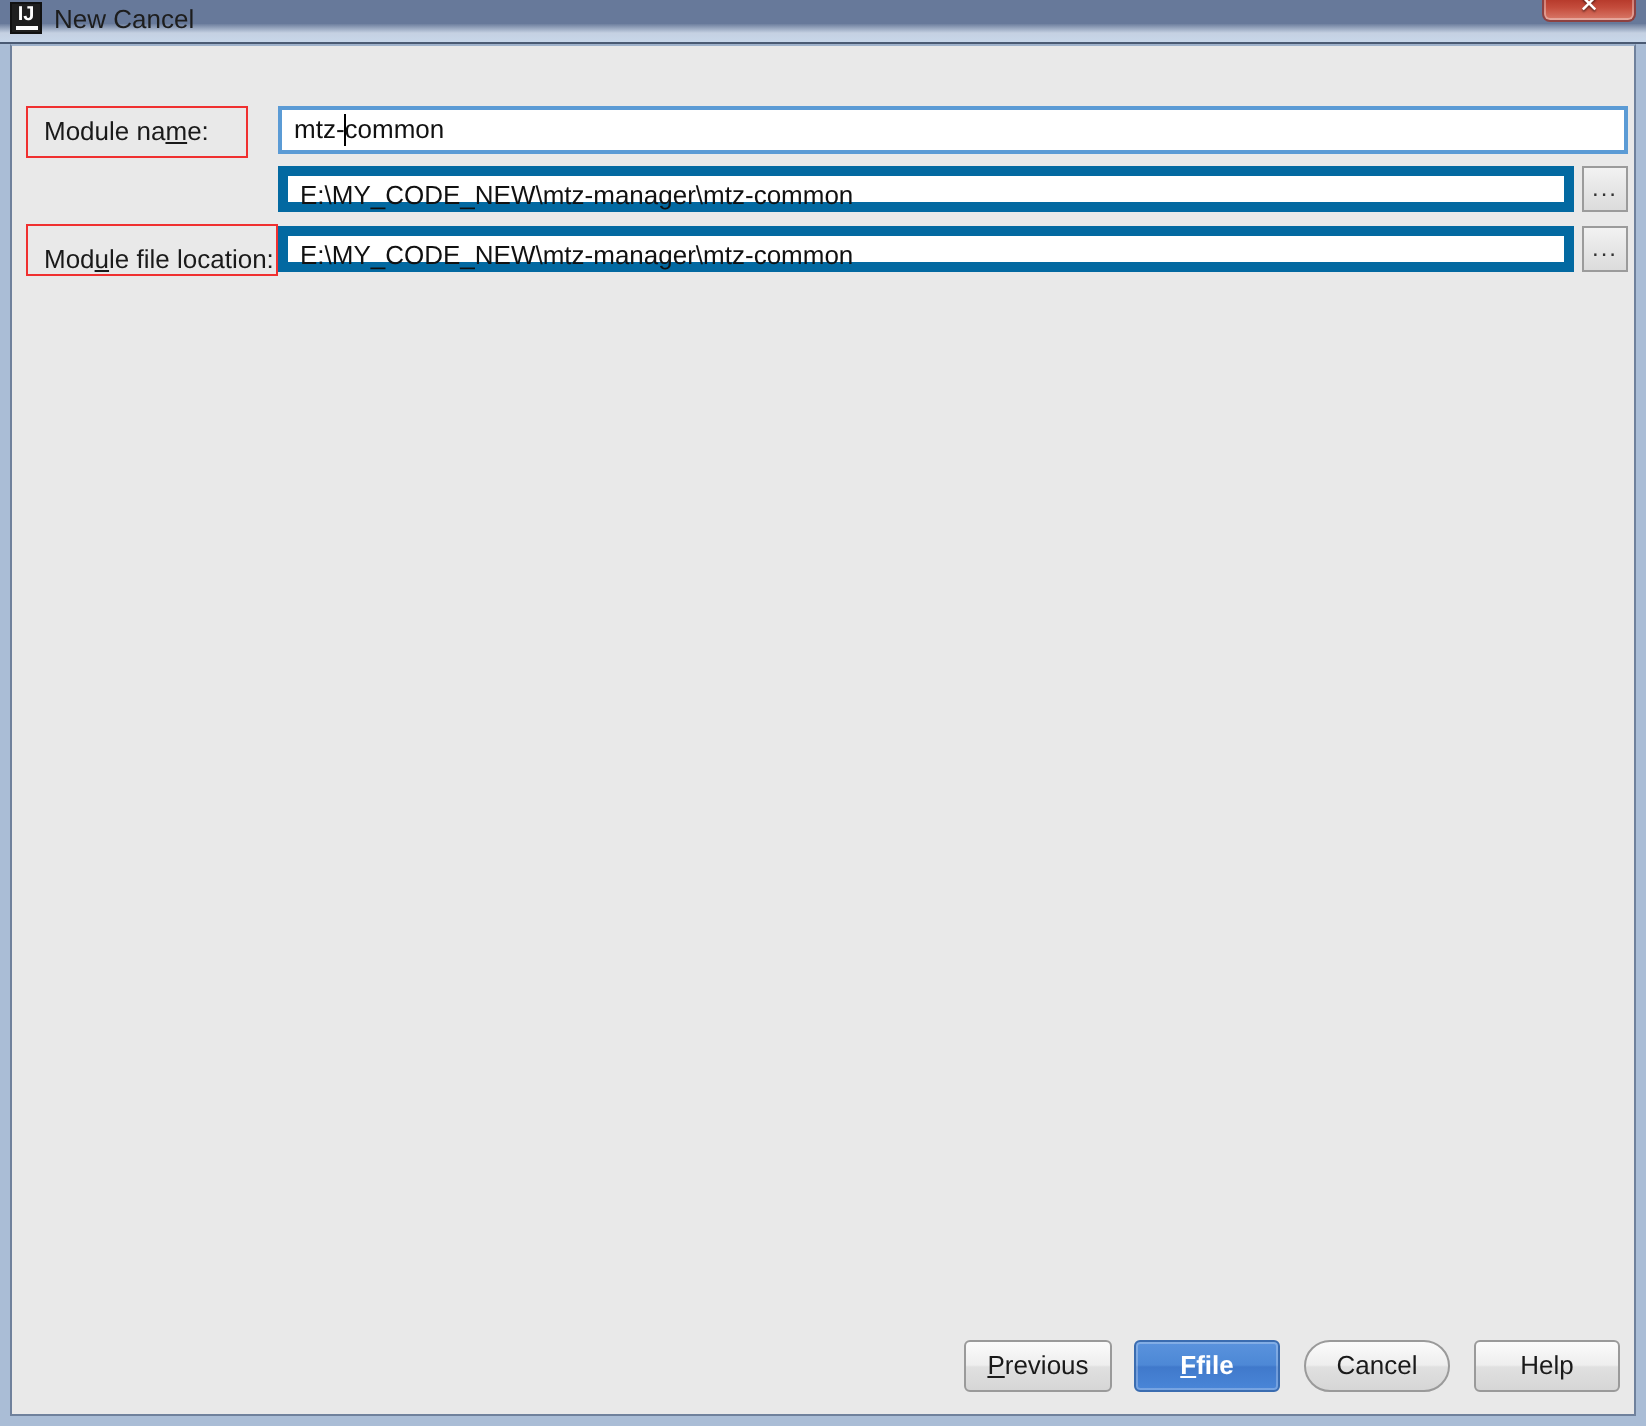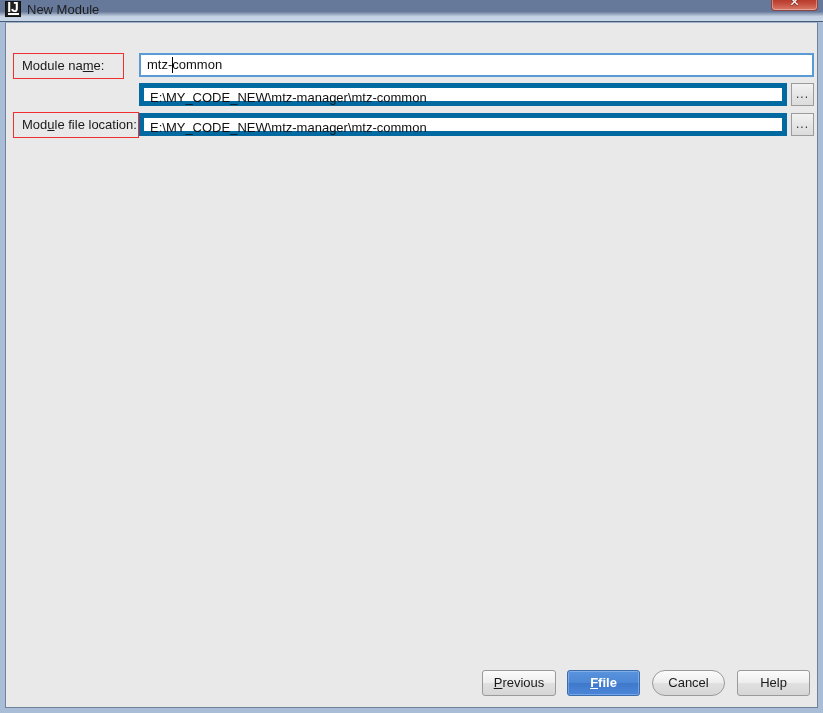--- a/index.html
+++ b/index.html
@@ -74,21 +74,21 @@
   .title-icon {
     position: absolute;
     left: 5px;
     top: 1px;
     width: 16px;
     height: 16px;
     background: #1f1f1f;
     border: 1px solid #111;
     box-sizing: border-box;
     color: #ffffff;
-    font-size: 14px;
+    font-size: 10px;
     font-weight: bold;
     line-height: 11px;
     text-align: center;
     letter-spacing: 0px;
     font-family: "Liberation Sans", sans-serif;
   }
   .title-icon .ij-underline {
     display: block;
     width: 11px;
     height: 2px;
@@ -262,21 +262,21 @@
   <div class="titlebar">
     <div class="titlebar-blurbg"></div>
     <div class="titlebar-sheen"></div>
     <div class="titlebar-bottomline"></div>
 
     <div class="title-icon">
       <span>IJ</span>
       <span class="ij-underline"></span>
     </div>
 
-    <div class="title-text">New Module</div>
+    <div class="title-text">New Cancel</div>
 
     <div class="close-button">
       <div class="close-glyph">✕</div>
     </div>
   </div>
 
   <div class="frame">
     <div class="frame-inner">
       <div class="content">
 
@@ -291,21 +291,21 @@
 
 
         <div class="text-input" style="left:133px; top:60px; width:648px; height:23px;">
           <span>E:\MY_CODE_NEW\mtz-manager\mtz-common</span>
         </div>
 
         <div class="browse-button" style="left:785px; top:60px; width:23px; height:23px;">
           <span>...</span>
         </div>
 
-        <div class="label-box" style="left:7px; top:89px; width:126px; height:26px;">
+        <div class="label-box" style="left:7px; top:89px; width:126px; height:26px;align-items:flex-end;">
           <span class="lbl"><span>Mod</span><span class="mn">u</span><span>le file location:</span></span>
         </div>
 
         <div class="text-input" style="left:133px; top:90px; width:648px; height:23px;">
           <span>E:\MY_CODE_NEW\mtz-manager\mtz-common</span>
         </div>
 
         <div class="browse-button" style="left:785px; top:90px; width:23px; height:23px;">
           <span>...</span>
         </div>

